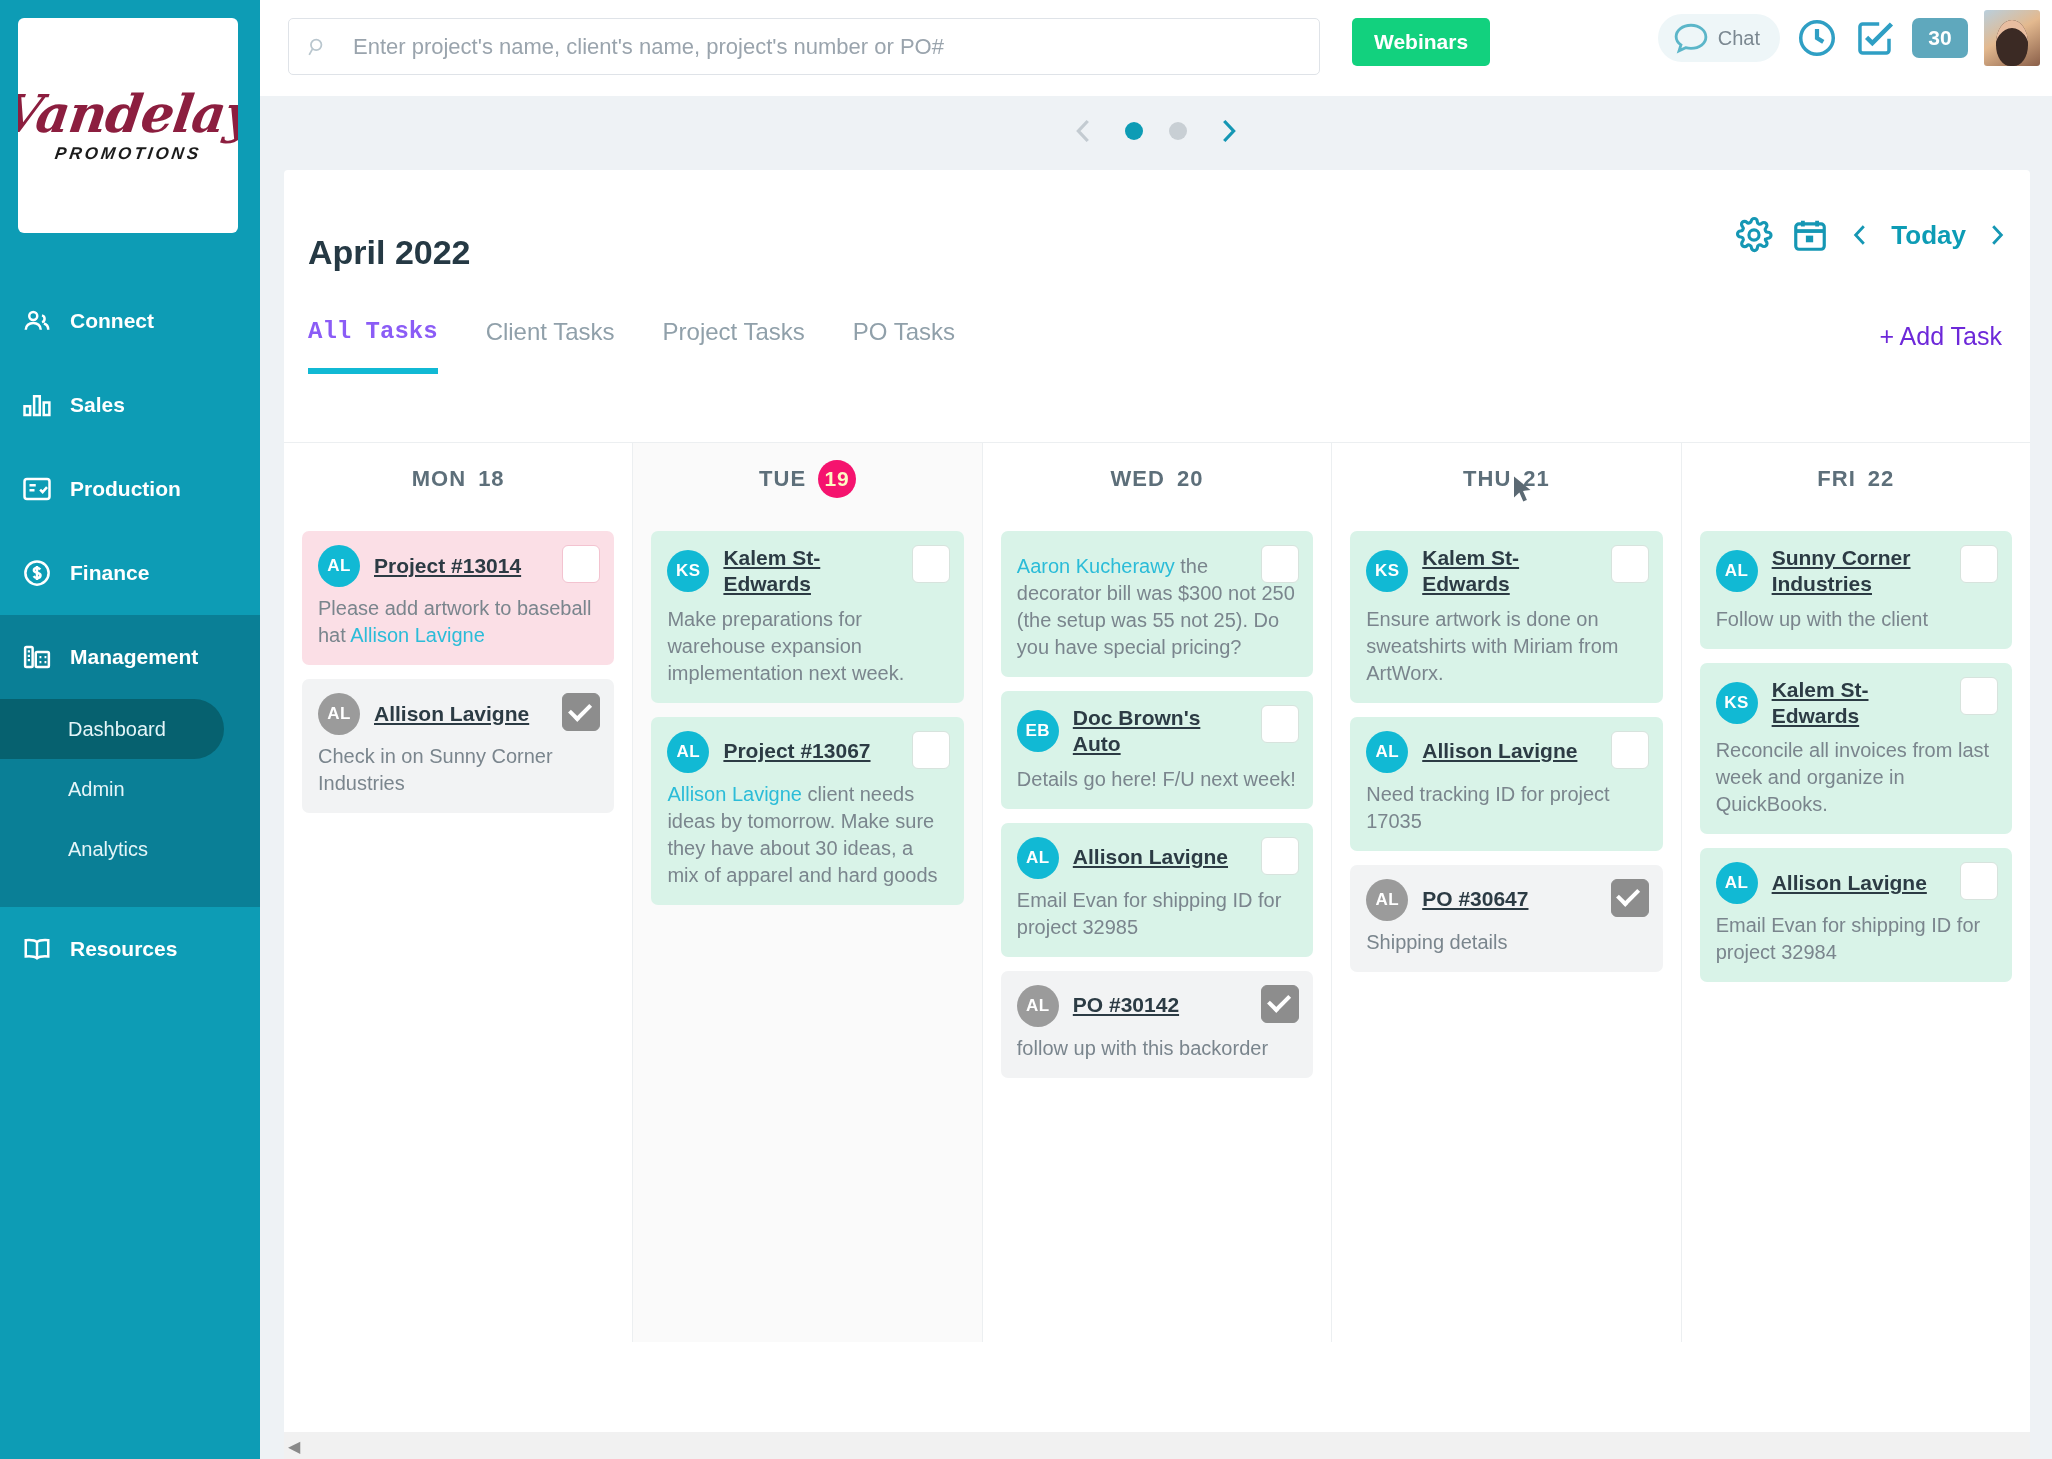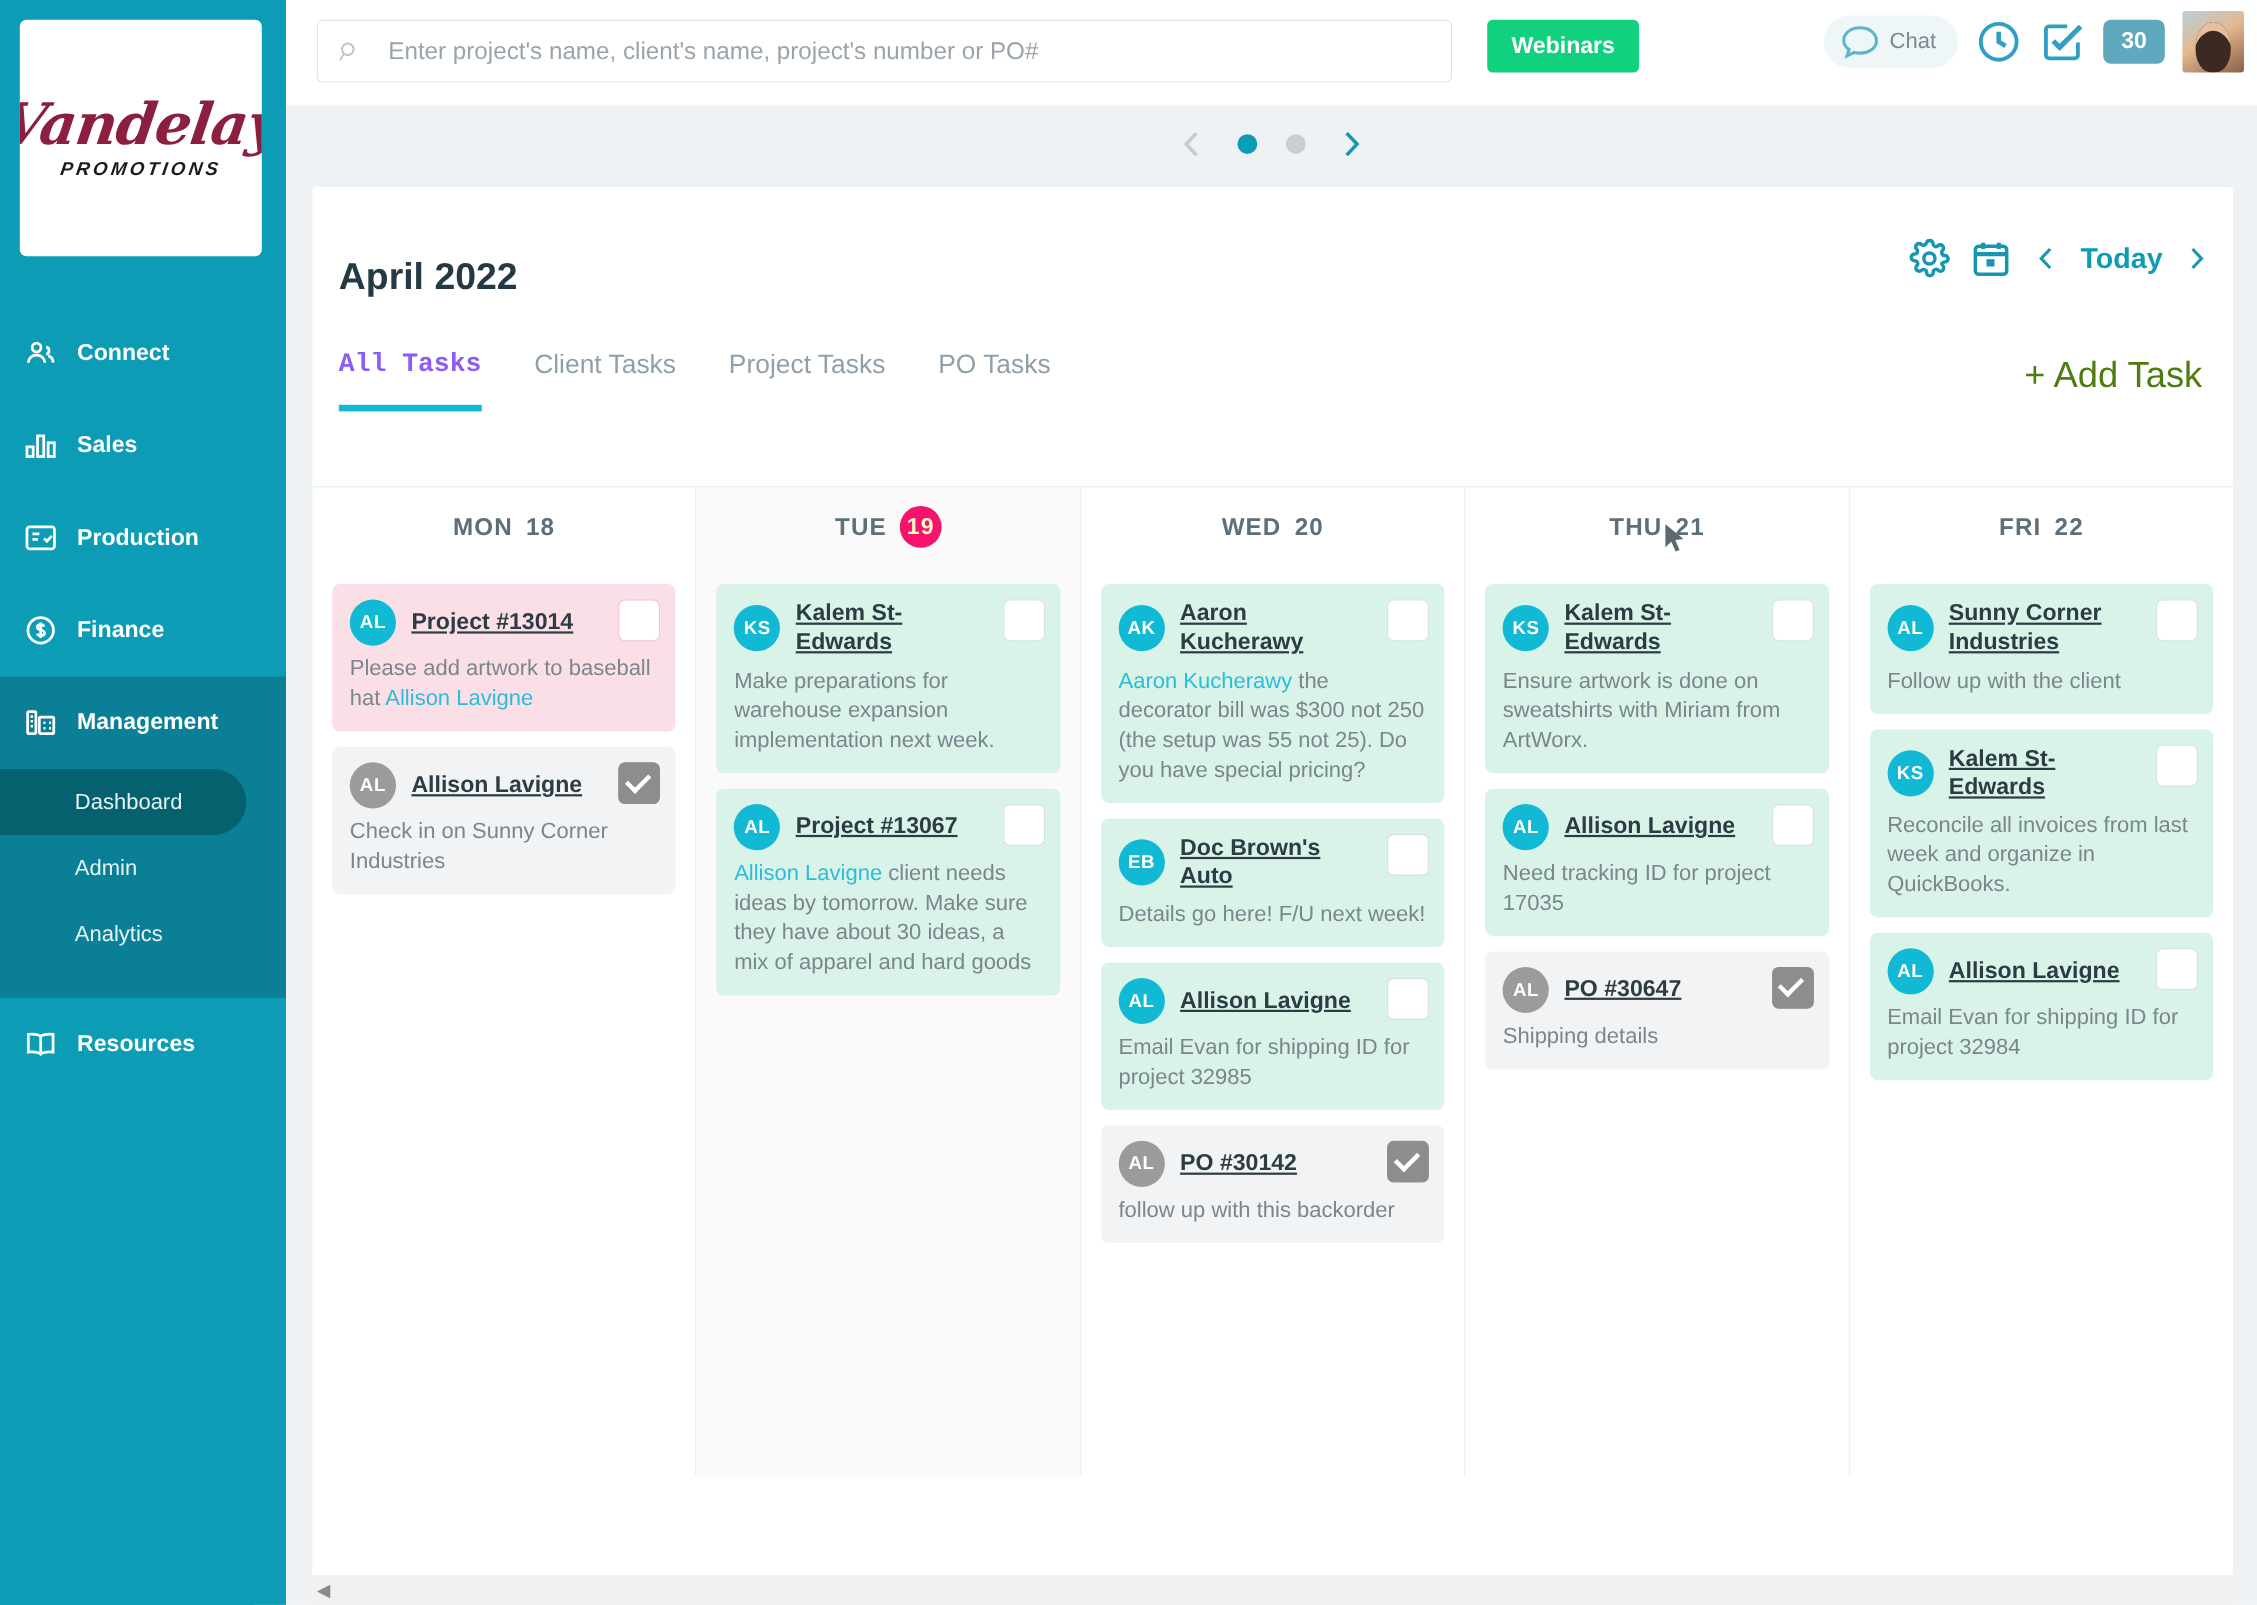--- a/index.html
+++ b/index.html
@@ -124,21 +124,21 @@
 
   .tabs-row { position: relative; height: 110px; }
   .tabs { position: absolute; left: 24px; top: 18px; display: flex; gap: 48px; }
   .tab {
     font-size: 24px; color: #90a0aa; padding-bottom: 22px; cursor: pointer;
     border-bottom: 6px solid transparent;
   }
   .tab.active { color: #8b5cf6; font-weight: bold; border-bottom-color: #11b9d4; font-family: Liberation Mono, monospace; }
   .add-task {
     position: absolute; right: 28px; top: 22px;
-    font-size: 33px; color: #4d7c0f; cursor: pointer;
+    font-size: 25px; color: #6d28d9; cursor: pointer;
   }
   .cursor-arrow { position: absolute; left: 1228px; top: 175px; }
 
   
   .week {
     position: absolute; left: 0; top: 272px; right: 0;
     height: 900px; display: flex; border-top: 1px solid #eceff1;
   }
   .daycol {
     flex: 1 1 0; border-right: 1px solid #eceff1; position: relative;
@@ -414,24 +414,20 @@
             </div>
           </div>
         </div>
         <div class="daycol">
           <div class="day-head">
             <span>WED</span>
             <span class="dnum">20</span>
           </div>
           <div class="cards">
             <div class="task green">
-              <div class="task-top">
-                <div class="ava">AK</div>
-                <div class="task-title">Aaron Kucherawy</div>
-              </div>
               <div class="chk"></div>
               <div class="task-body"><span class="mention">Aaron Kucherawy</span><span> the decorator bill was $300 not 250 (the setup was 55 not 25). Do you have special pricing?</span></div>
             </div>
             <div class="task green">
               <div class="task-top">
                 <div class="ava">EB</div>
                 <div class="task-title">Doc Brown's Auto</div>
               </div>
               <div class="chk"></div>
               <div class="task-body"><span>Details go here! F/U next week!</span></div>

